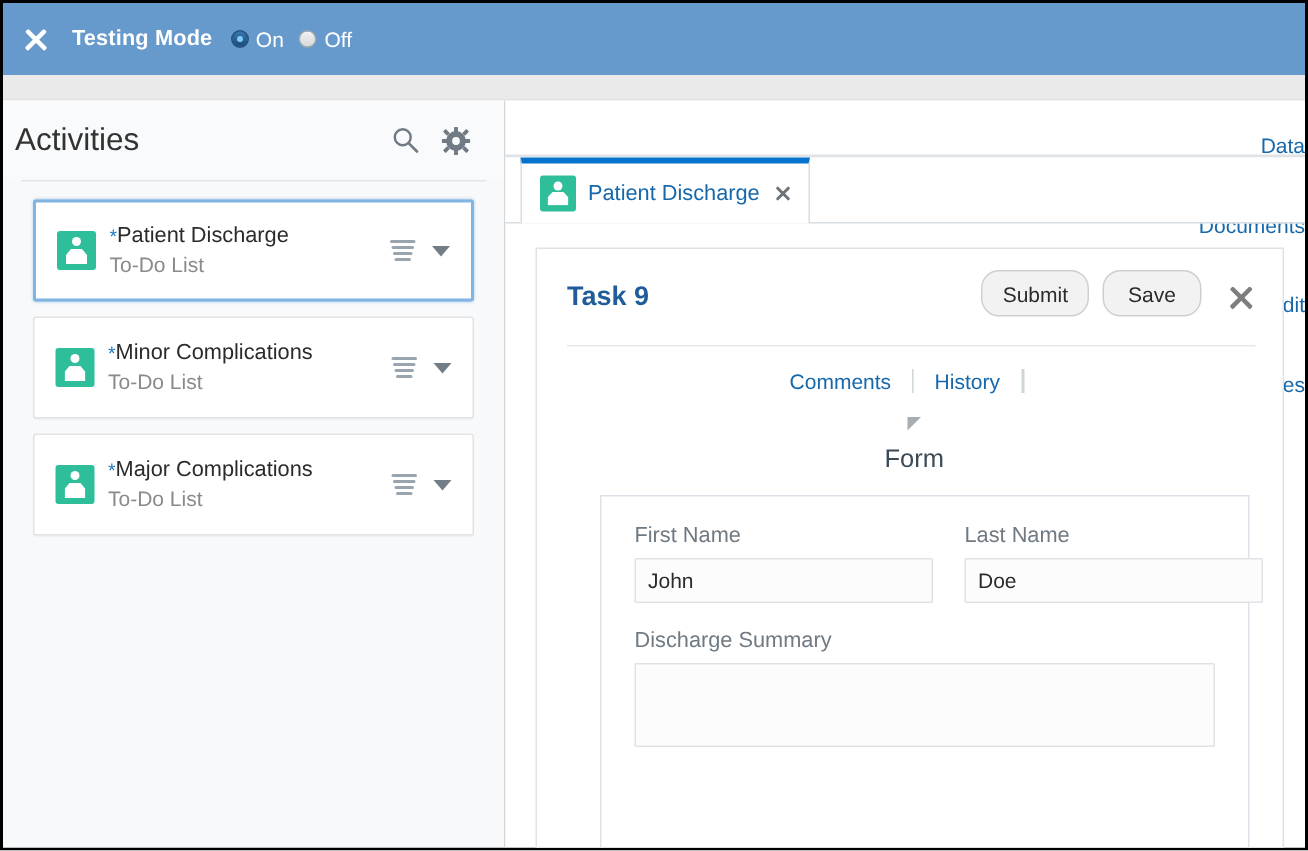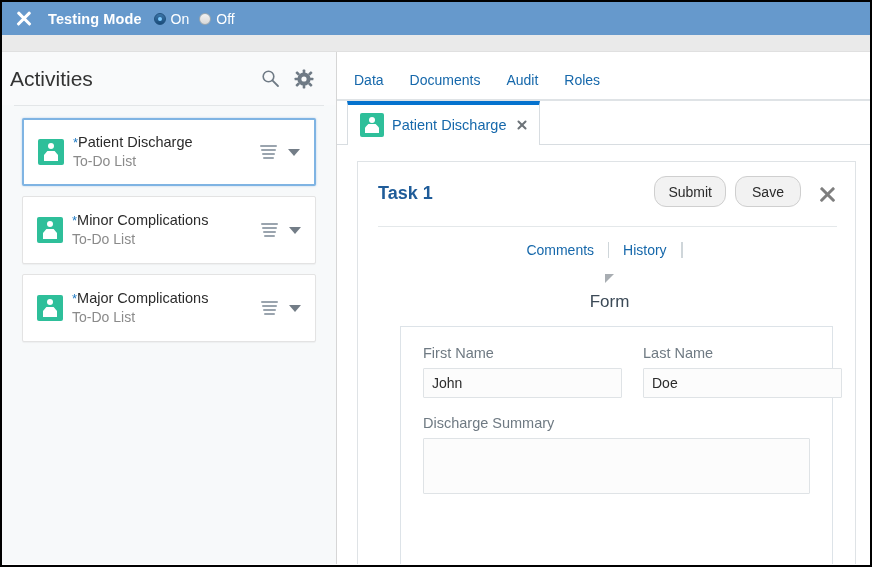--- a/index.html
+++ b/index.html
@@ -12,21 +12,21 @@
     position: relative;
     width: 872px;
     height: 567px;
     border: 2px solid #000000;
     background: #ffffff;
     overflow: hidden;
   }
 
   
   .testbar {
-    height: 33px;
+    height: 48px;
     background: #6699cc;
     display: flex;
     align-items: center;
     padding-left: 12px;
     color: #ffffff;
     flex-shrink: 0;
   }
   .testbar-close {
     width: 20px; height: 20px;
     position: relative;
@@ -180,21 +180,22 @@
     display: flex;
     flex-direction: column;
     min-width: 0;
     position: relative;
   }
   .top-tabs {
     display: flex;
     align-items: flex-end;
     padding: 22px 0 0 17px;
     gap: 26px;
-    height: 47px;
+    height: 36px;
+    flex-direction: column;
   }
   .top-tab {
     font-size: 14px;
     color: #1668ab;
     padding-bottom: 8px;
     cursor: pointer;
     white-space: nowrap;
     border-bottom: 3px solid transparent;
   }
   .top-tab.active { border-bottom-color: #0572ce; }
@@ -480,21 +481,21 @@
           <div class="act-icon"></div>
           <div class="inner-tab-label">Patient Discharge</div>
           <div class="inner-tab-close"></div>
         </div>
       </div>
 
       <div class="task-area">
         <div class="task-card">
 
           <div class="task-head">
-            <div class="task-title">Task 1</div>
+            <div class="task-title">Task 9</div>
             <div class="task-btns">
               <button class="btn">Submit</button>
               <button class="btn">Save</button>
               <div class="task-close"></div>
             </div>
           </div>
 
           <div class="task-rule"></div>
 
           <div class="task-links">

